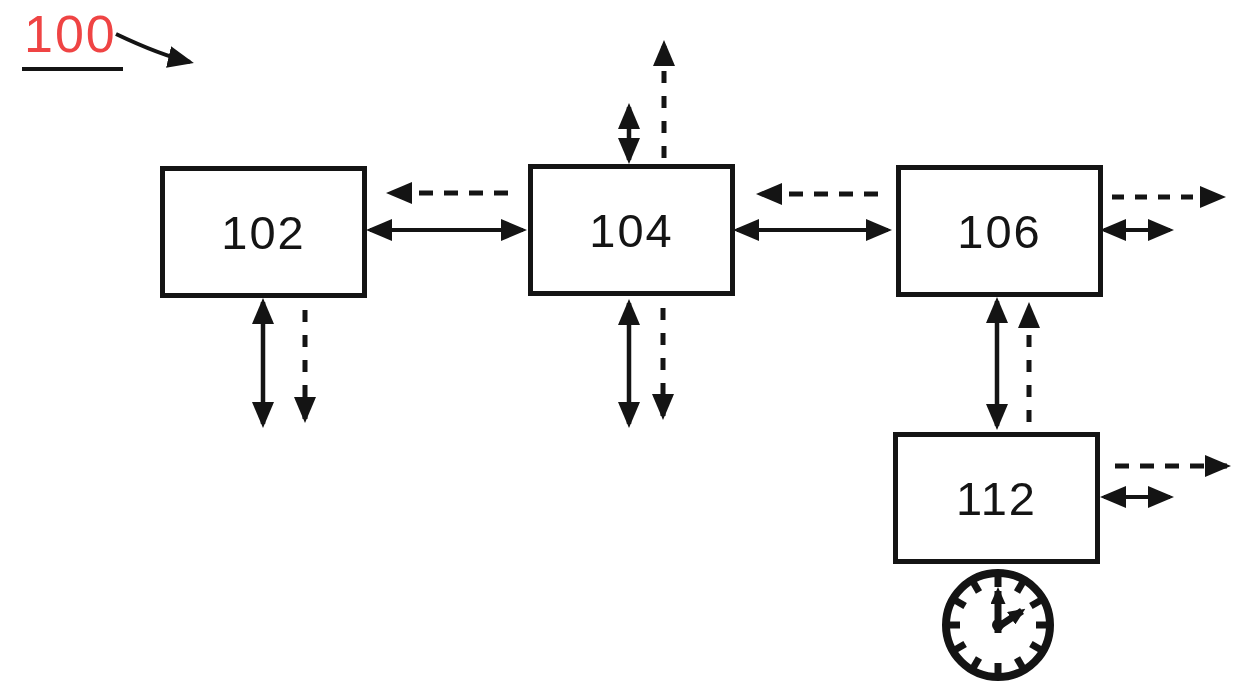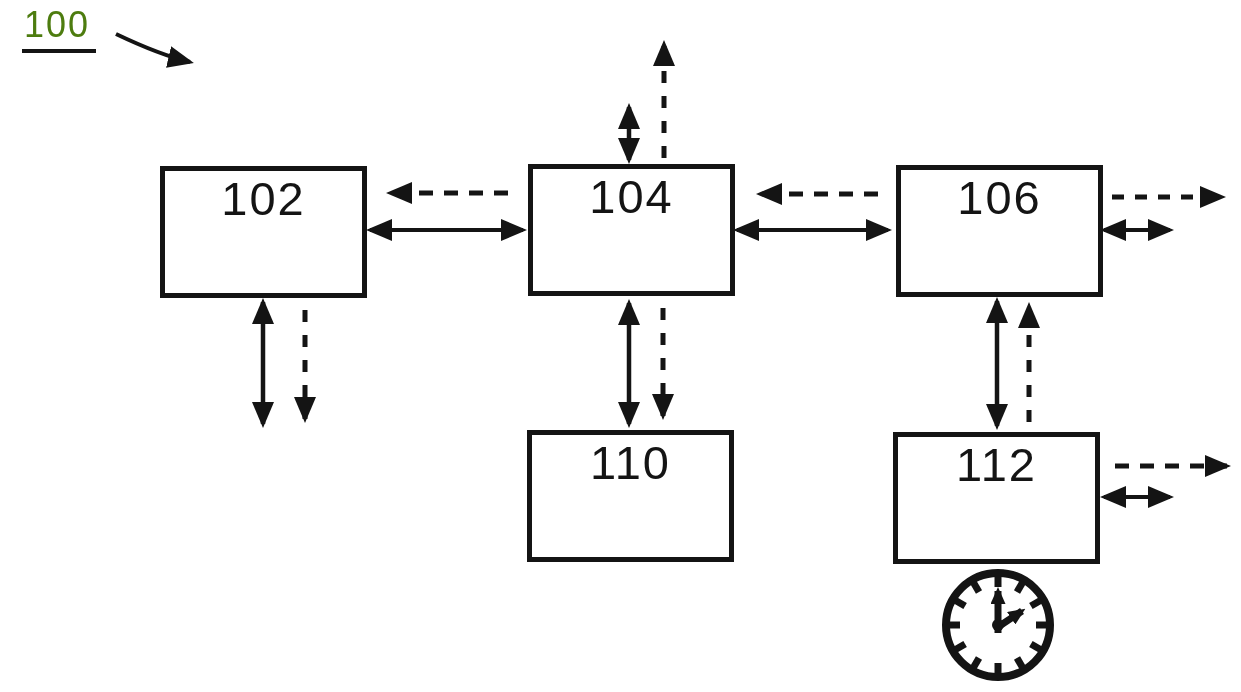--- a/index.html
+++ b/index.html
@@ -18,40 +18,41 @@
     width: 1241px;
     height: 692px;
   }
   .block {
     position: absolute;
     width: 197px;
     height: 122px;
     border: 5px solid #141414;
     background: #ffffff;
     display: flex;
+    align-items: center;
     justify-content: center;
   }
   .block span {
     font-size: 47px;
     letter-spacing: 2px;
     color: #141414;
   }
   #b102 { left: 160px; top: 166px; }
   #b104 { left: 528px; top: 164px; }
   #b106 { left: 896px; top: 165px; }
   #b108 { left: 160px; top: 430px; }
   #b110 { left: 527px; top: 430px; }
   #b112 { left: 893px; top: 432px; }
   .ref-label {
     position: absolute;
     left: 22px;
     top: 4px;
-    font-size: 36px;
+    font-size: 52px;
     letter-spacing: 2px;
-    color: #4d7c0f;
+    color: #ef4444;
     border-bottom: 4px solid #141414;
     padding: 0 6px 3px 2px;
   }
 </style>
 </head>
 <body>
 
 <div class="canvas">
 
   <svg class="arrow-layer" viewBox="0 0 1241 692" xmlns="http://www.w3.org/2000/svg">
@@ -152,20 +153,17 @@
 
   <div class="block" id="b102">
     <span>102</span>
   </div>
   <div class="block" id="b104">
     <span>104</span>
   </div>
   <div class="block" id="b106">
     <span>106</span>
   </div>
-  <div class="block" id="b110">
-    <span>110</span>
-  </div>
   <div class="block" id="b112">
     <span>112</span>
   </div>
 
 </div>
 
 </body></html>

